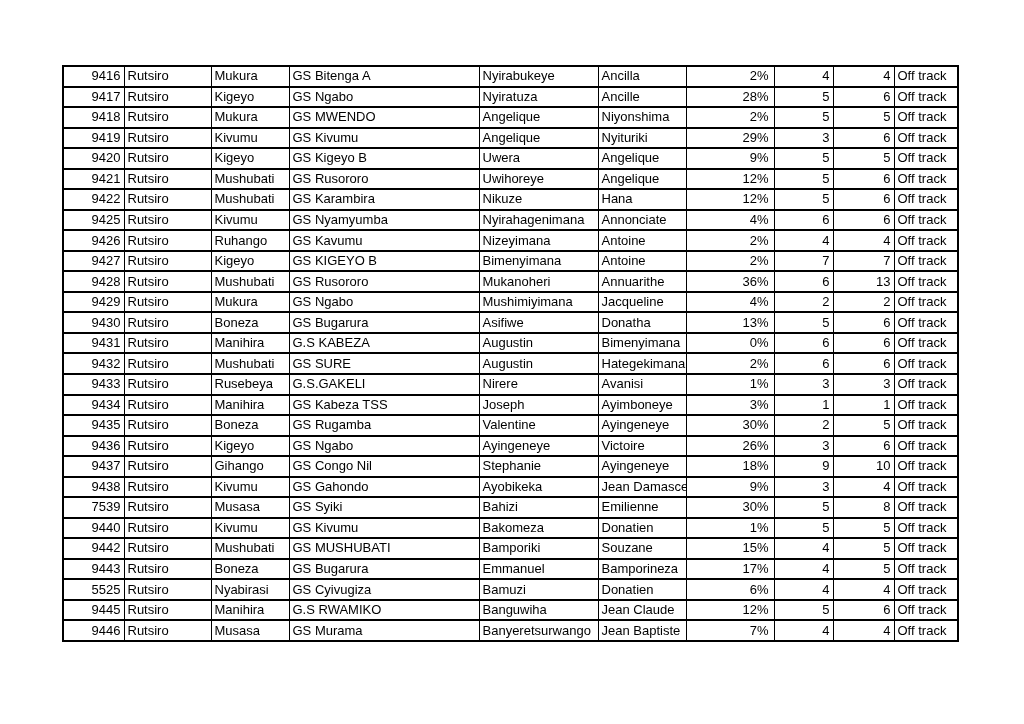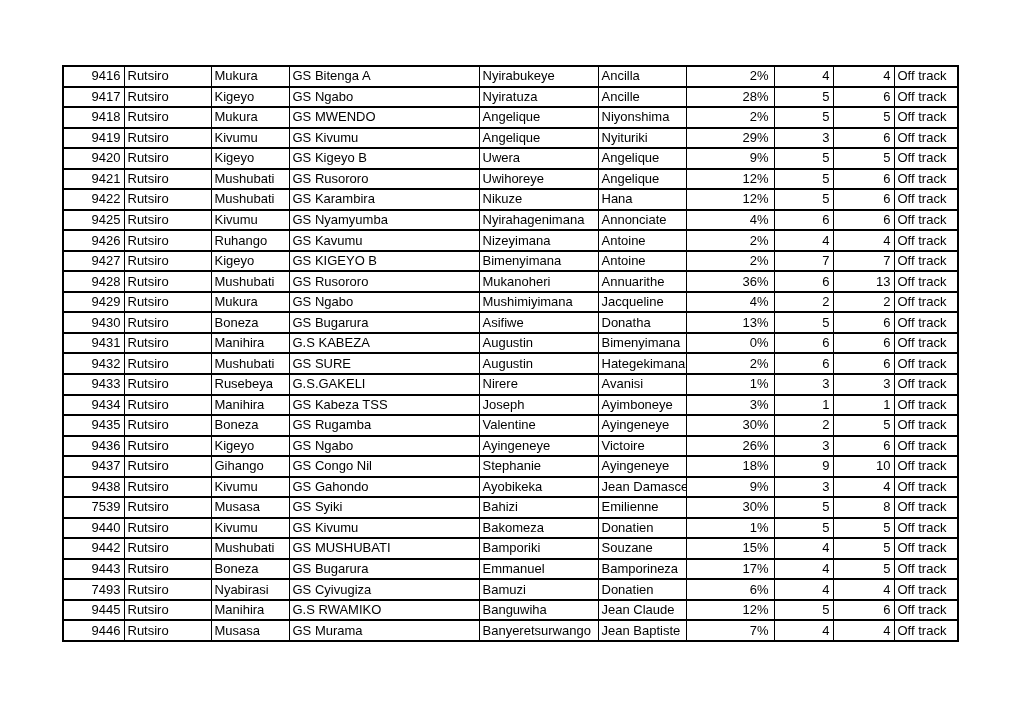--- a/index.html
+++ b/index.html
@@ -374,21 +374,21 @@
     <td>Boneza</td>
     <td>GS Bugarura</td>
     <td>Emmanuel</td>
     <td>Bamporineza</td>
     <td>17%</td>
     <td>4</td>
     <td>5</td>
     <td>Off track</td>
   </tr>
         <tr>
-    <td>7493</td>
+    <td>5525</td>
     <td>Rutsiro</td>
     <td>Nyabirasi</td>
     <td>GS Cyivugiza</td>
     <td>Bamuzi</td>
     <td>Donatien</td>
     <td>6%</td>
     <td>4</td>
     <td>4</td>
     <td>Off track</td>
   </tr>

